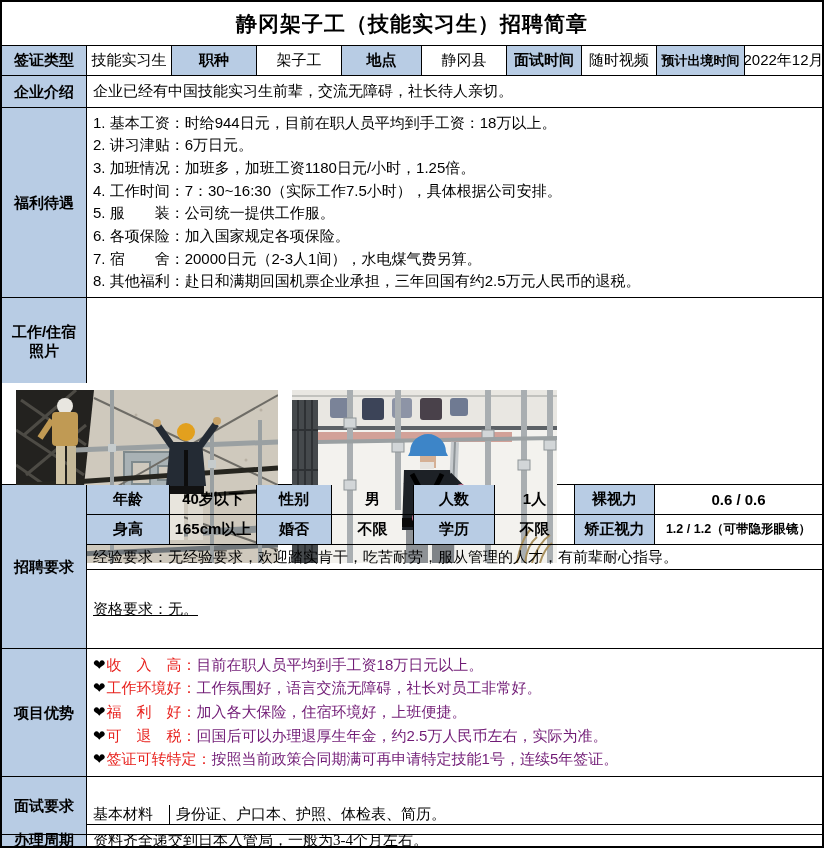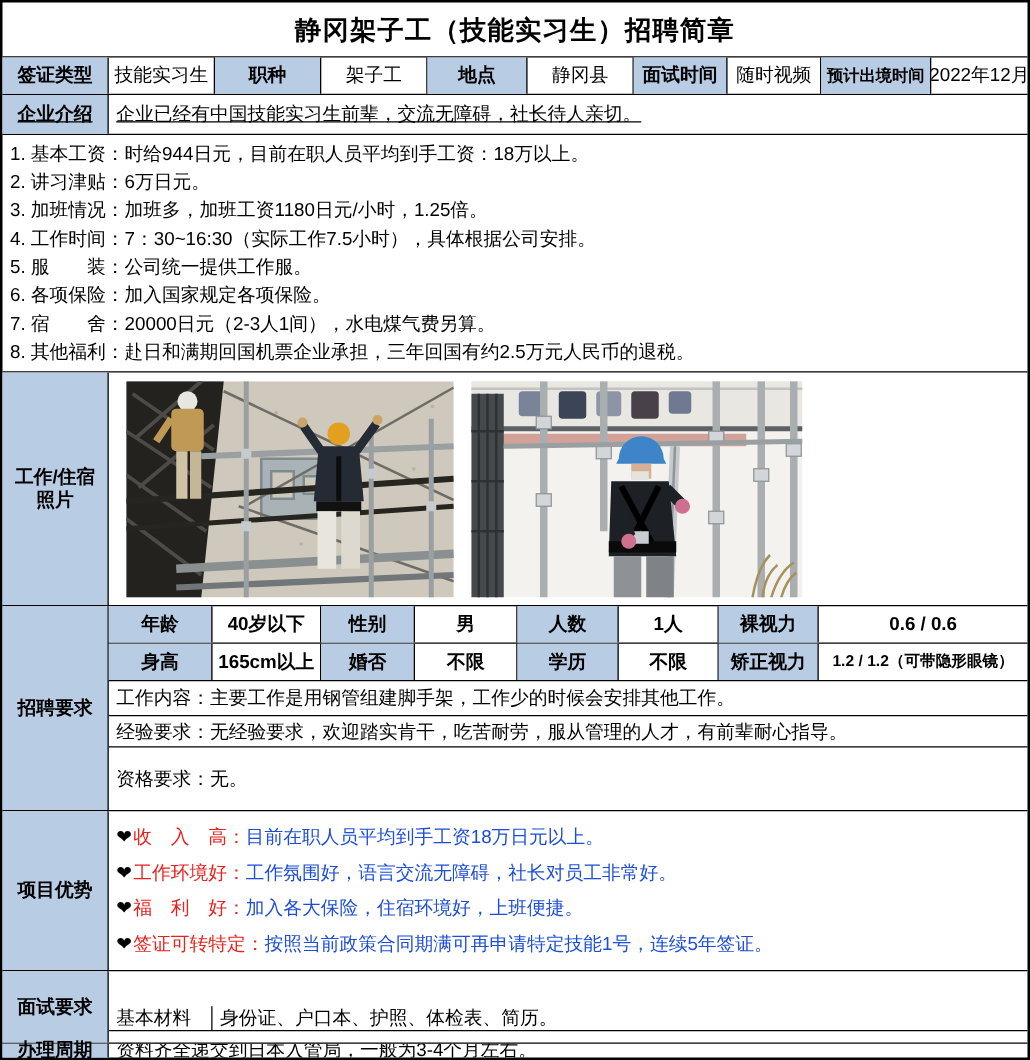--- a/index.html
+++ b/index.html
@@ -9,27 +9,27 @@
     color:#000;
     -webkit-font-smoothing:antialiased;
   }
   .sheet {
     width:824px; height:848px;
     border:2px solid var(--border,#000);
     display:flex; flex-direction:column;
     background:#fff;
   }
   .row { display:flex; flex:0 0 auto; border-bottom:1px solid var(--border,#000); min-height:0; }
-  .row:last-child { border-bottom:none; }
+  .row:last-child { border-bottom:none;font-family:Liberation Serif, serif; }
 
   .r-title   { height:44px; align-items:center; justify-content:center; }
   .r-info    { height:30px;justify-content:space-between; }
-  .r-intro   { height:32px;text-decoration:underline; }
+  .r-intro   { height:32px; }
   .r-benefits{ height:190px; }
-  .r-photos  { height:187px; }
+  .r-photos  { height:187px;flex-direction:column; }
   .r-req     { height:164px; }
   .r-adv     { height:128px; }
   .r-interview{ height:58px; }
   .r-proc    { flex:1 1 auto; }
 
   .page-title { font-size:21px; font-weight:bold; letter-spacing:1px; }
 
   .side-label {
     flex:0 0 85px; width:85px;
     background:var(--header-bg,#b8cce4);
@@ -61,38 +61,38 @@
   .benefit-line { font-size:15px; white-space:nowrap; overflow:hidden; }
 
   
   .photos { flex:1 1 auto; display:flex; gap:14px; padding:7px 0 0 14px; align-items:flex-start; }
   .photo-frame { flex:0 0 auto; line-height:0; }
 
   
   .req-body { flex:1 1 auto; display:flex; flex-direction:column; min-width:0; }
   .req-sub { display:flex; border-bottom:1px solid var(--border,#000); }
   .req-sub:last-child { border-bottom:none; }
-  .h30 { height:30px; } .h28 { height:28px; } .h25 { height:25px; } .h23 { flex:1 1 auto; }
+  .h30 { height:30px; } .h28 { height:28px; } .h25 { height:25px; } .h23 { flex:1 1 auto;text-decoration:underline; }
   .req-cell {
     display:flex; align-items:center; justify-content:center;
     border-right:1px solid var(--border,#000);
     font-size:15px; font-weight:bold; overflow:hidden; white-space:nowrap;
   }
   .req-cell.hdr { background:var(--header-bg,#b8cce4); }
   .req-cell:last-child { border-right:none; }
   .req-other-val { justify-content:flex-start; padding-left:6px; }
   .req-free { display:flex; align-items:center; font-size:15px; padding-left:6px; white-space:nowrap; overflow:hidden; }
   .fs12 { font-size:12.5px; }
 
   
   .adv-lines { flex:1 1 auto; display:flex; flex-direction:column; justify-content:space-evenly; padding:2px 6px; }
   .adv-line { font-size:15px; white-space:nowrap; overflow:hidden; }
   .adv-heart { color:#000; margin-right:1px; }
   .adv-name, .adv-colon { color:var(--accent-red,#e8211d); }
-  .adv-desc { color:#1d4ed8;text-align:center; }
+  .adv-desc { color:#701a75;text-align:center; }
 
   
   .int-body { flex:1 1 auto; display:flex; flex-direction:column; }
   .int-sub { display:flex; flex:1 1 50%; border-bottom:1px solid var(--border,#000);margin-top:28px; }
   .int-sub:last-child { border-bottom:none; }
   .int-label {
     flex:0 0 83px; width:83px; border-right:1px solid var(--border,#000);
     display:flex; align-items:center; padding-left:6px; font-size:15px; white-space:nowrap;
   }
   .int-value { flex:1 1 auto; display:flex; align-items:center; padding-left:6px; font-size:15px; white-space:nowrap; overflow:hidden; }
@@ -122,20 +122,21 @@
     <div class="info-cell hdr iw88 fs13">预计出境时间</div>
     <div class="info-cell wfill">2022年12月</div>
   </div>
 
   <div class="row r-intro">
     <div class="side-label">企业介绍</div>
     <div class="cell-text">企业已经有中国技能实习生前辈，交流无障碍，社长待人亲切。</div>
   </div>
 
   <div class="row r-benefits">
+    <div class="side-label">福利待遇</div>
     <div class="benefit-lines">
       <div class="benefit-line">1. 基本工资：时给944日元，目前在职人员平均到手工资：18万以上。</div>
       <div class="benefit-line">2. 讲习津贴：6万日元。</div>
       <div class="benefit-line">3. 加班情况：加班多，加班工资1180日元/小时，1.25倍。</div>
       <div class="benefit-line">4. 工作时间：7：30~16:30（实际工作7.5小时），具体根据公司安排。</div>
       <div class="benefit-line">5. 服　　装：公司统一提供工作服。</div>
       <div class="benefit-line">6. 各项保险：加入国家规定各项保险。</div>
       <div class="benefit-line">7. 宿　　舍：20000日元（2-3人1间），水电煤气费另算。</div>
       <div class="benefit-line">8. 其他福利：赴日和满期回国机票企业承担，三年回国有约2.5万元人民币的退税。</div>
     </div>
@@ -311,43 +312,43 @@
       <div class="req-sub h30">
         <div class="req-cell hdr w83">身高</div>
         <div class="req-cell w87">165cm以上</div>
         <div class="req-cell hdr w75">婚否</div>
         <div class="req-cell w82">不限</div>
         <div class="req-cell hdr w81">学历</div>
         <div class="req-cell w80">不限</div>
         <div class="req-cell hdr w80">矫正视力</div>
         <div class="req-cell wfill fs12">1.2 / 1.2（可带隐形眼镜）</div>
       </div>
-      <div class="req-sub h28">
-        <div class="req-free wfill">工作内容：主要工作是用钢管组建脚手架，工作少的时候会安排其他工作。</div>
-      </div>
       <div class="req-sub h25">
         <div class="req-free wfill">经验要求：无经验要求，欢迎踏实肯干，吃苦耐劳，服从管理的人才，有前辈耐心指导。</div>
       </div>
       <div class="req-sub h23">
         <div class="req-free wfill">资格要求：无。</div>
       </div>
     </div>
   </div>
 
   <div class="row r-adv">
     <div class="side-label">项目优势</div>
     <div class="adv-lines">
       <div class="adv-line">
         <span class="adv-heart">❤</span><span class="adv-name">收　入　高</span><span class="adv-colon">：</span><span class="adv-desc">目前在职人员平均到手工资18万日元以上。</span>
       </div>
       <div class="adv-line">
         <span class="adv-heart">❤</span><span class="adv-name">工作环境好</span><span class="adv-colon">：</span><span class="adv-desc">工作氛围好，语言交流无障碍，社长对员工非常好。</span>
       </div>
       <div class="adv-line">
         <span class="adv-heart">❤</span><span class="adv-name">福　利　好</span><span class="adv-colon">：</span><span class="adv-desc">加入各大保险，住宿环境好，上班便捷。</span>
+      </div>
+      <div class="adv-line">
+        <span class="adv-heart">❤</span><span class="adv-name">可　退　税</span><span class="adv-colon">：</span><span class="adv-desc">回国后可以办理退厚生年金，约2.5万人民币左右，实际为准。</span>
       </div>
       <div class="adv-line">
         <span class="adv-heart">❤</span><span class="adv-name">签证可转特定</span><span class="adv-colon">：</span><span class="adv-desc">按照当前政策合同期满可再申请特定技能1号，连续5年签证。</span>
       </div>
     </div>
   </div>
 
   <div class="row r-interview">
     <div class="side-label">面试要求</div>
     <div class="int-body">

